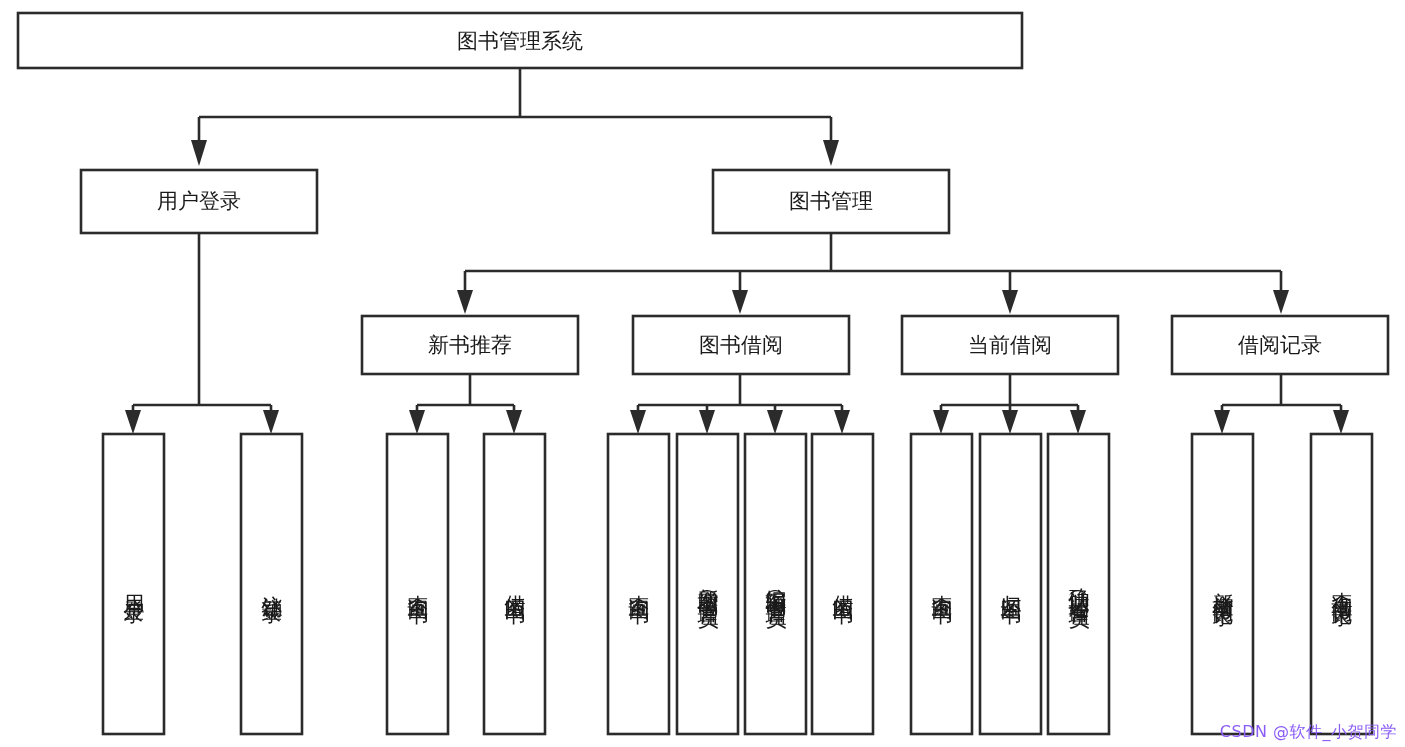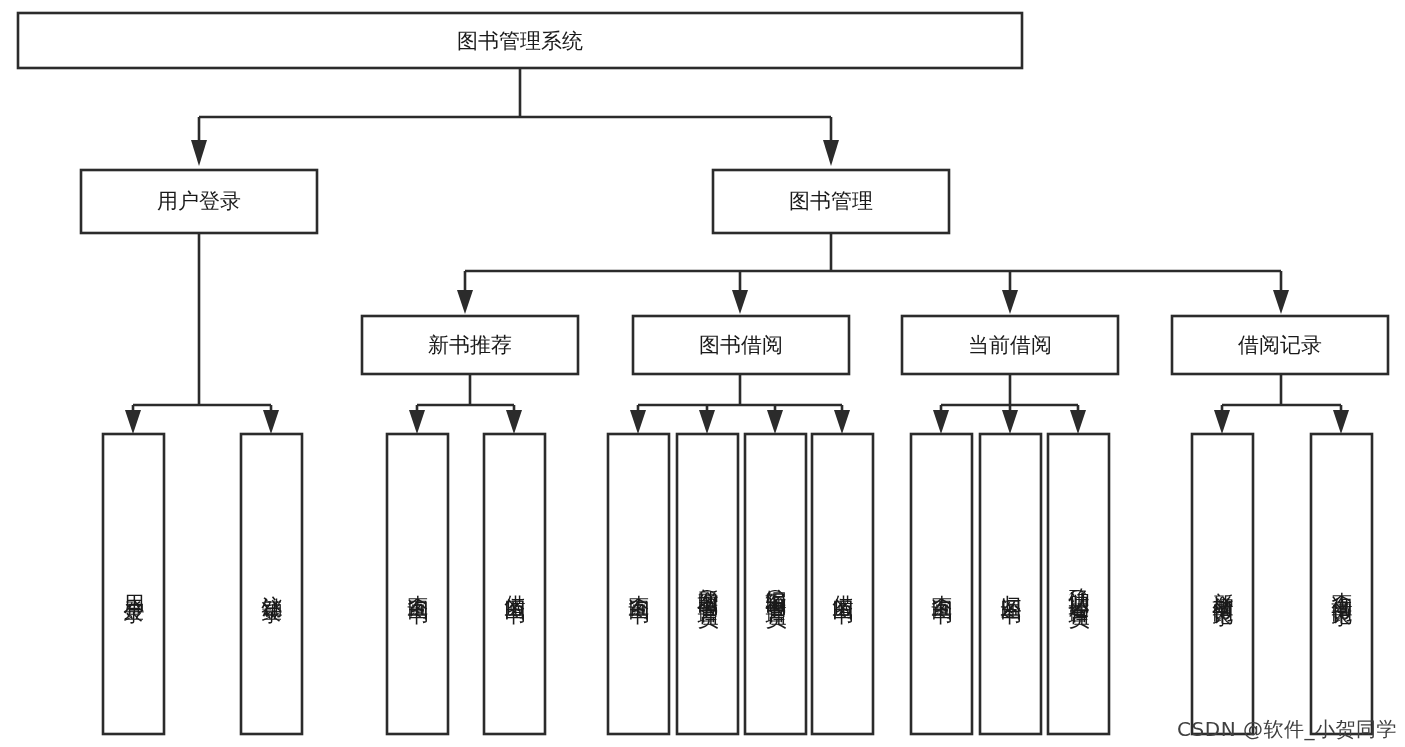--- a/index.html
+++ b/index.html
@@ -72,22 +72,22 @@
     line-height: 1;
     letter-spacing: 3px;
     color: #1a1a1a;
     white-space: nowrap;
   }
   .watermark {
     position: absolute;
     right: 8px;
     bottom: 4px;
     font-family: "DejaVu Sans", "Liberation Sans", sans-serif;
-    font-size: 20px;
-    color: #404040;
+    font-size: 16px;
+    color: #8b5cf6;
     letter-spacing: 0.5px;
     user-select: none;
     white-space: nowrap;
   }
 </style>
 </head>
 <body>
 
 <div id="diagram-root">
 

